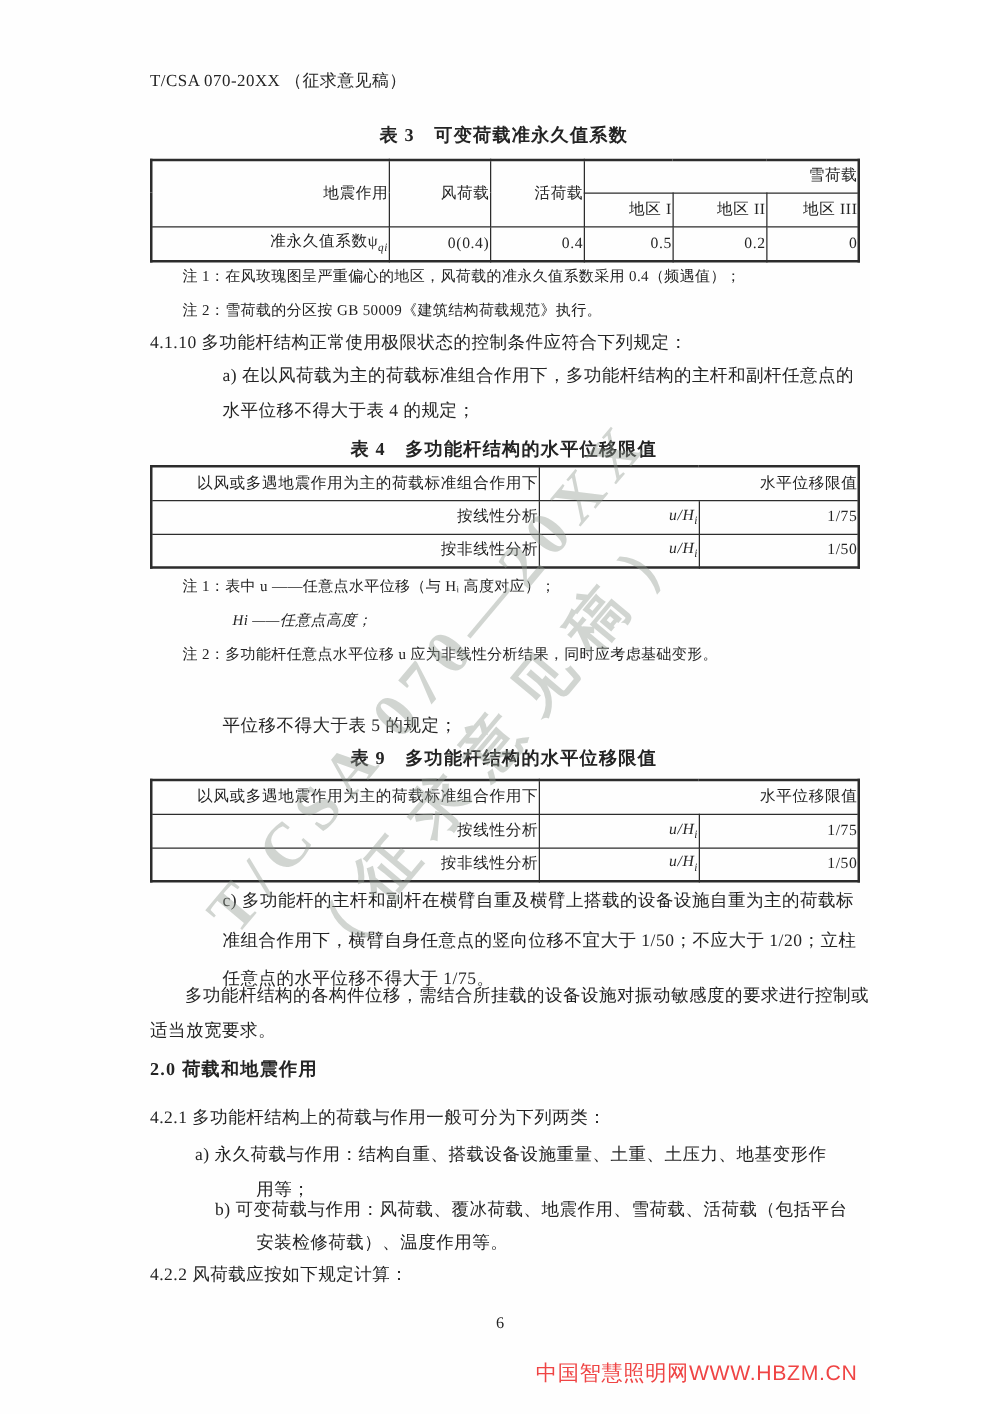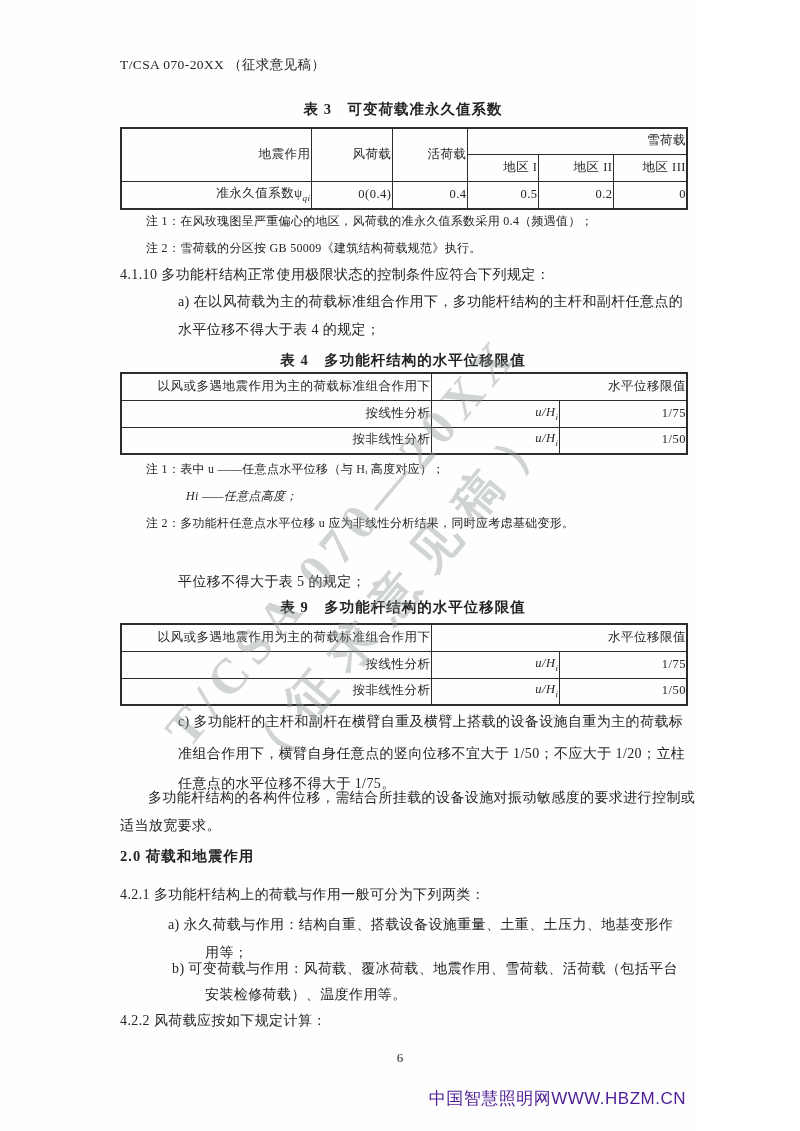--- a/index.html
+++ b/index.html
@@ -19,21 +19,21 @@
   .sec-head{font-size:14.5px;font-weight:bold;letter-spacing:1px;}
   table.doc{border-collapse:collapse;table-layout:fixed;background:transparent;}
   table.doc{border:2px solid #2c2c2c;}
   table.doc td{border:1px solid #2c2c2c;text-align:right;vertical-align:middle;
     font-size:12.5px;padding:0;letter-spacing:0.5px;overflow:hidden;}
   .sym{font-style:italic;font-size:12.5px;}
   sub{font-size:9px;}
   .pageno{font-size:13px;width:800px;text-align:center;}
   .red-wm{
     font-family:"Liberation Sans","DejaVu Sans",sans-serif;
-    font-size:17px;color:#4c1d95;right:10px;letter-spacing:0.5px;
+    font-size:17px;color:#ef4444;right:10px;letter-spacing:0.5px;
   }
   .wm-diag{
     position:absolute;left:50px;top:320px;width:640px;height:490px;
     display:flex;flex-direction:column;align-items:center;justify-content:center;
     transform:rotate(-50deg);
     color:rgba(148,158,148,0.42);
     font-weight:bold;
     pointer-events:none;
     z-index:5;
   }
@@ -149,21 +149,21 @@
   <div class="abs body-line" style="left:178px;top:713px;">c) 多功能杆的主杆和副杆在横臂自重及横臂上搭载的设备设施自重为主的荷载标</div>
   <div class="abs body-line" style="left:178px;top:745px;">准组合作用下，横臂自身任意点的竖向位移不宜大于 1/50；不应大于 1/20；立柱</div>
   <div class="abs body-line" style="left:178px;top:775px;">任意点的水平位移不得大于 1/75。</div>
 
   <div class="abs body-line" style="left:148px;top:789px;">多功能杆结构的各构件位移，需结合所挂载的设备设施对振动敏感度的要求进行控制或</div>
   <div class="abs body-line" style="left:120px;top:817px;">适当放宽要求。</div>
 
   <div class="abs sec-head" style="left:120px;top:847px;">2.0 荷载和地震作用</div>
 
   <div class="abs body-line" style="left:120px;top:886px;">4.2.1 多功能杆结构上的荷载与作用一般可分为下列两类：</div>
-  <div class="abs body-line" style="left:168px;top:916px;">a) 永久荷载与作用：结构自重、搭载设备设施重量、土重、土压力、地基变形作</div>
+  <div class="abs body-line" style="left:156px;top:916px;">a) 永久荷载与作用：结构自重、搭载设备设施重量、土重、土压力、地基变形作</div>
   <div class="abs body-line" style="left:205px;top:944px;">用等；</div>
   <div class="abs body-line" style="left:172px;top:960px;">b) 可变荷载与作用：风荷载、覆冰荷载、地震作用、雪荷载、活荷载（包括平台</div>
   <div class="abs body-line" style="left:205px;top:986px;">安装检修荷载）、温度作用等。</div>
 
   <div class="abs body-line" style="left:120px;top:1012px;">4.2.2 风荷载应按如下规定计算：</div>
 
   <div class="abs pageno" style="left:0px;top:1050px;">6</div>
 
   <div class="abs red-wm" style="top:1088px;">中国智慧照明网WWW.HBZM.CN</div>
 

